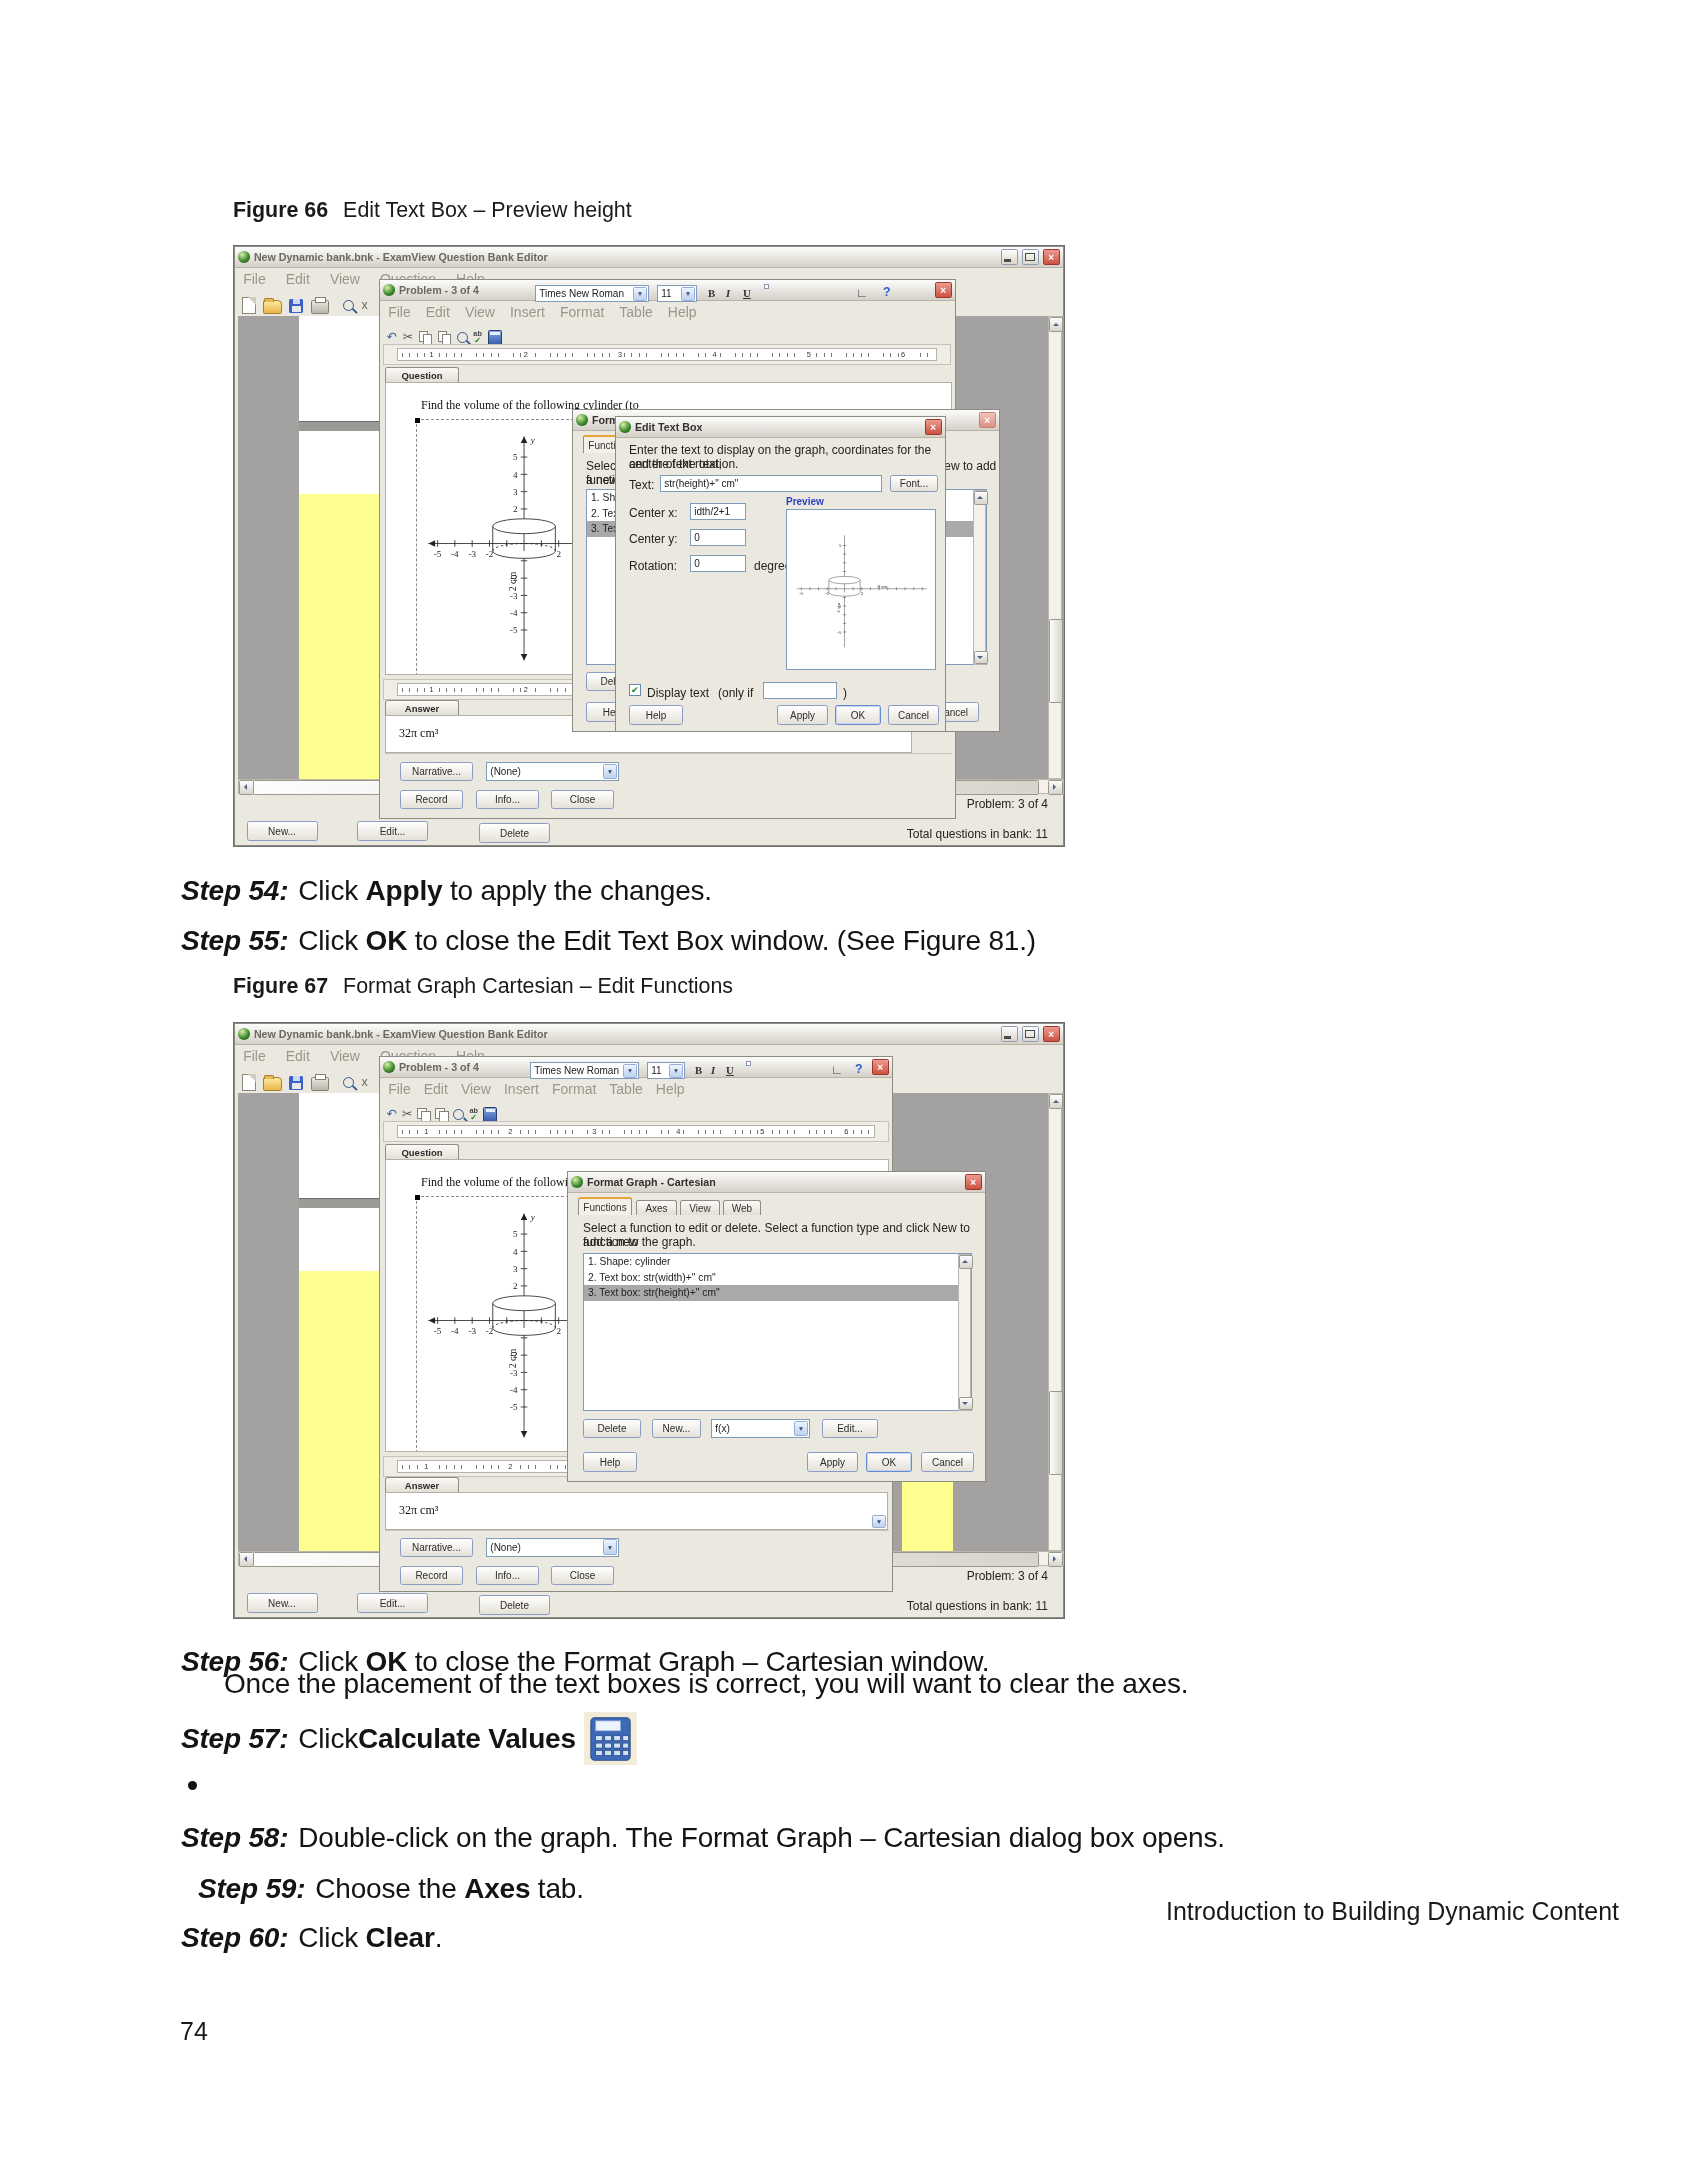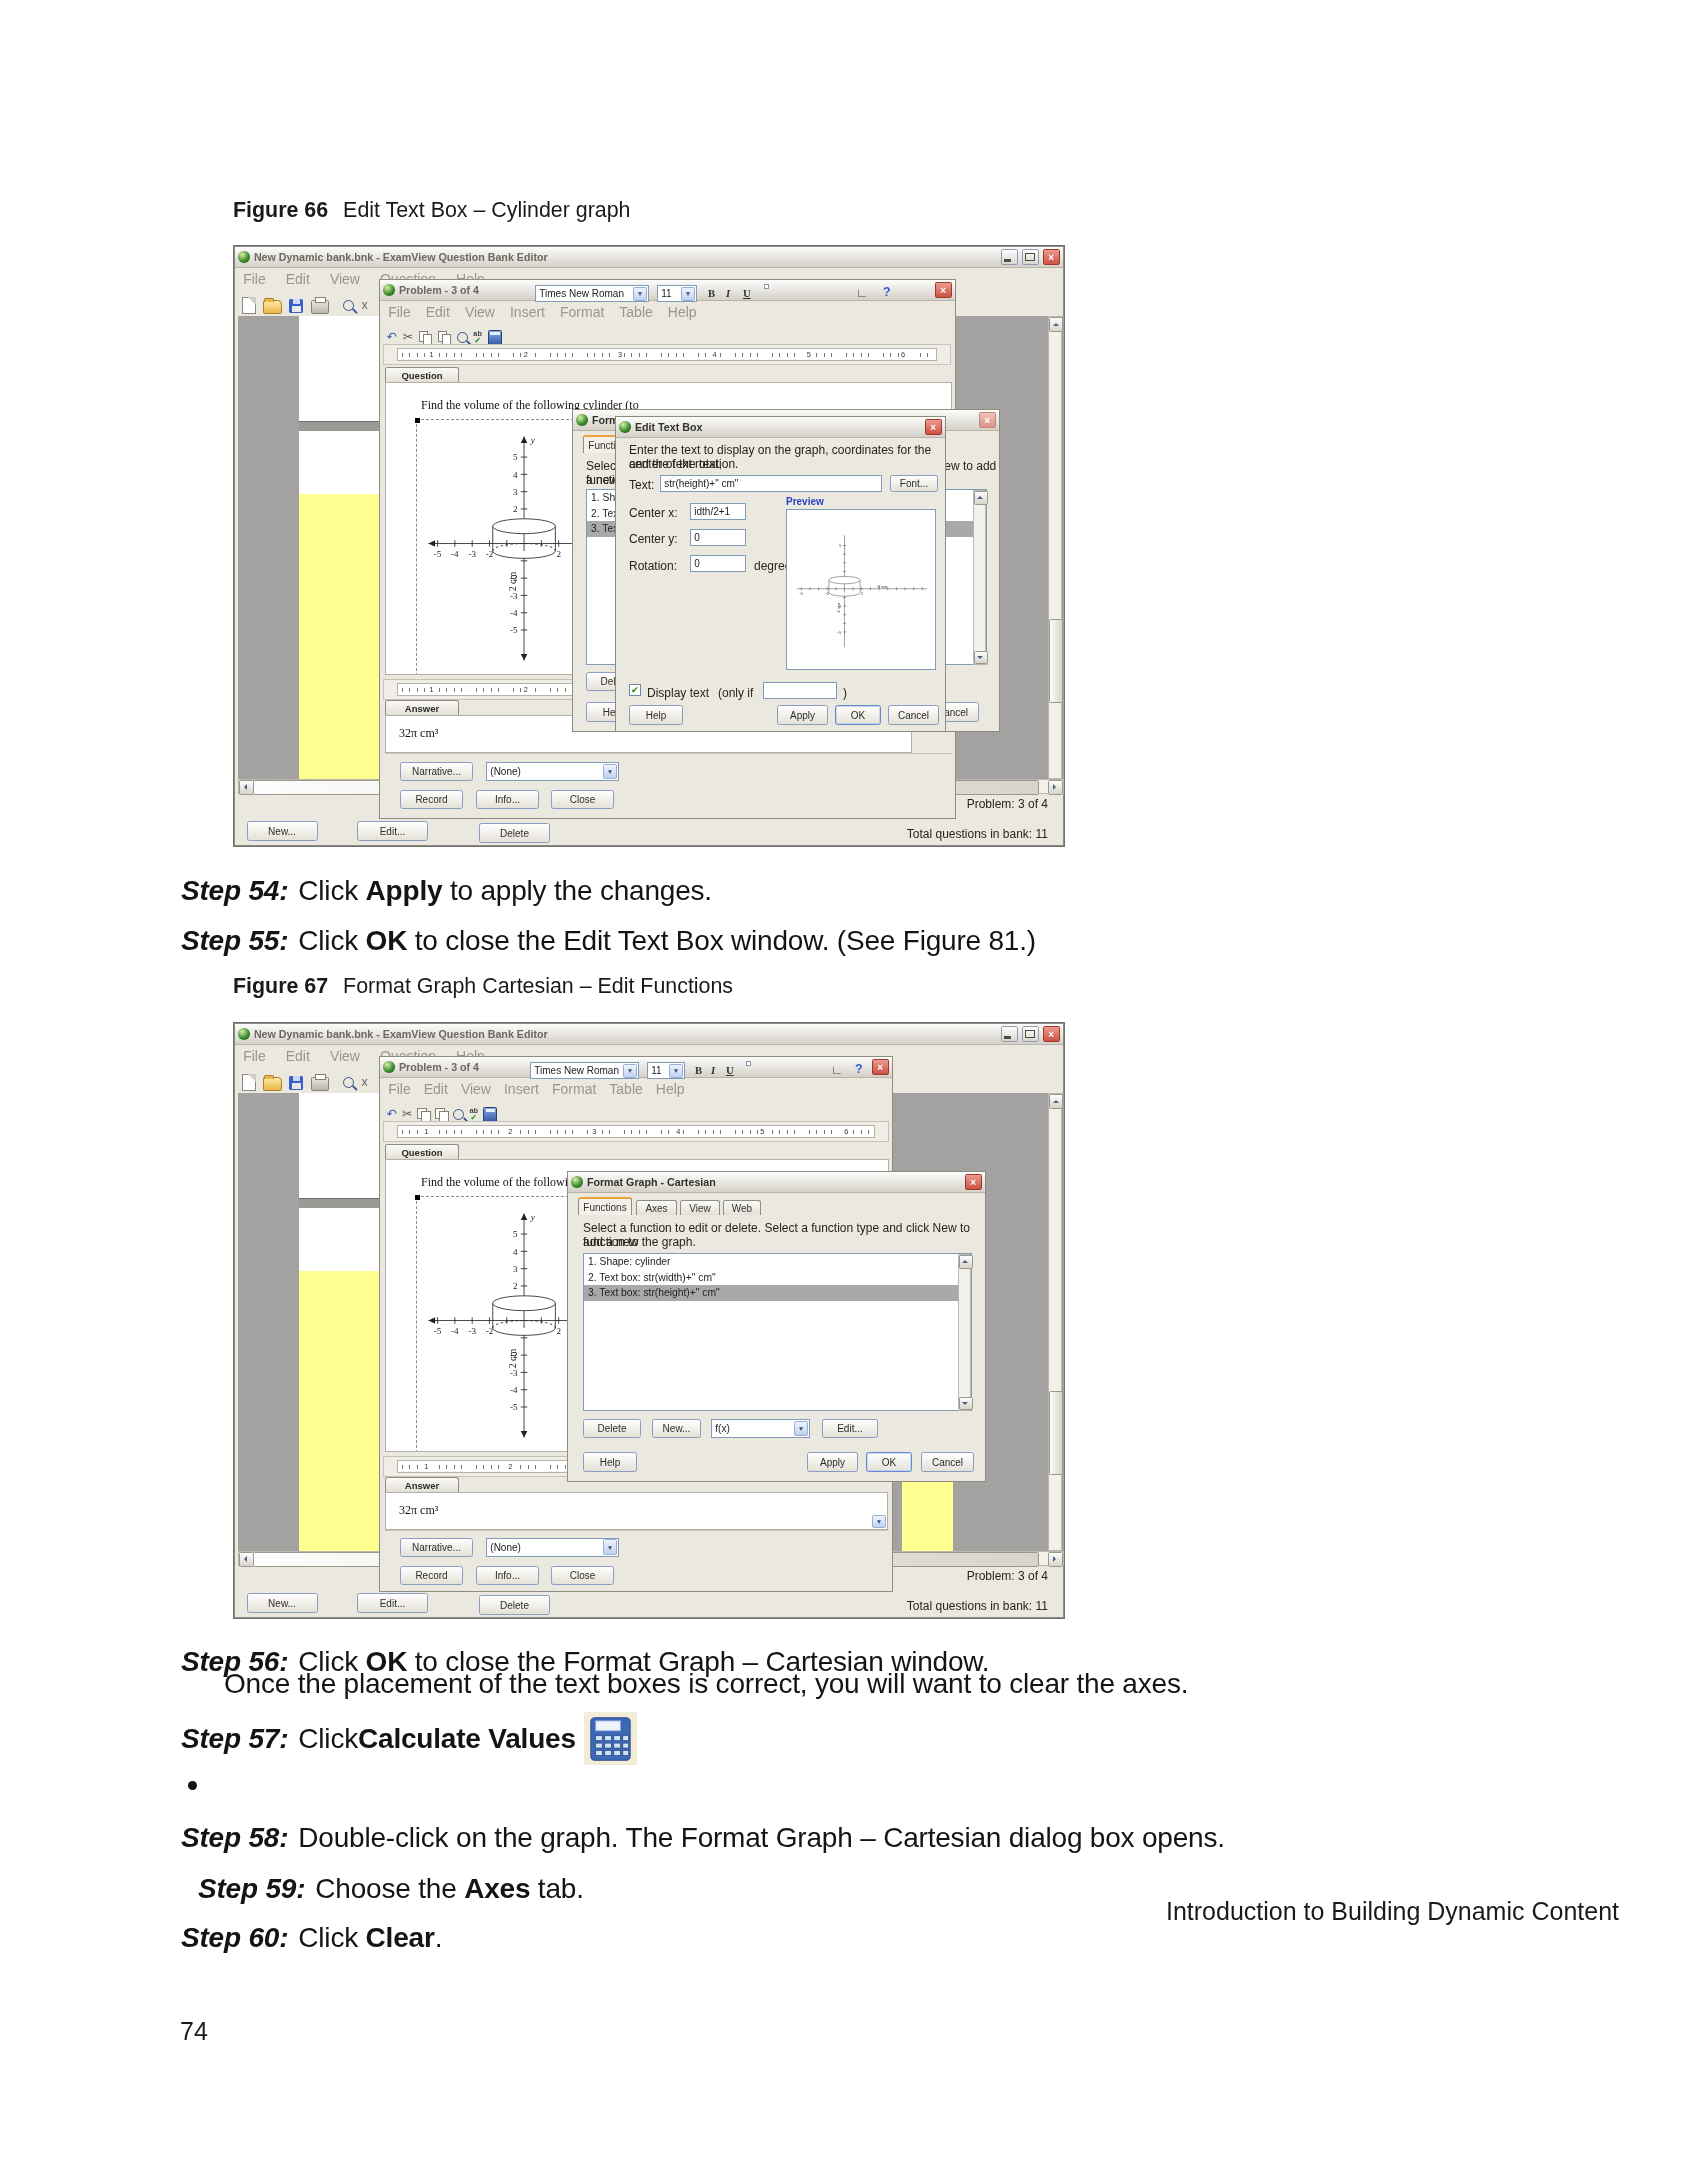--- a/index.html
+++ b/index.html
@@ -99,21 +99,21 @@
   .gsel{border:0.8px dashed #8a8a8a;background:#fff;}
   .handle{width:5.8px;height:5.8px;background:#000;position:absolute;}
   .gsvg text{font-family:"Liberation Serif",serif;fill:#222;}
   
   .calcbig{width:53px;height:53px;background:#f3ecd9;display:inline-flex;align-items:center;justify-content:center;vertical-align:middle;margin:0 8.2px;}
 </style>
 </head>
 <body>
 
 <div class="abs figcap" style="left:233px;top:198px;">
-  <b>Figure 66</b><span>Edit Text Box – Cylinder graph</span>
+  <b>Figure 66</b><span>Edit Text Box – Preview height</span>
 </div>
 
 <div class="abs shot" style="left:233px;top:245px;width:832px;height:602px;">
 
   <div class="abs win" style="left:0;top:0;right:0;bottom:0;">
     <div class="tbar">
       <span class="sph"></span>
       <span class="ttl">New Dynamic bank.bnk - ExamView Question Bank Editor</span>
       <span class="wbtn">
           <i class="minbar"></i>

